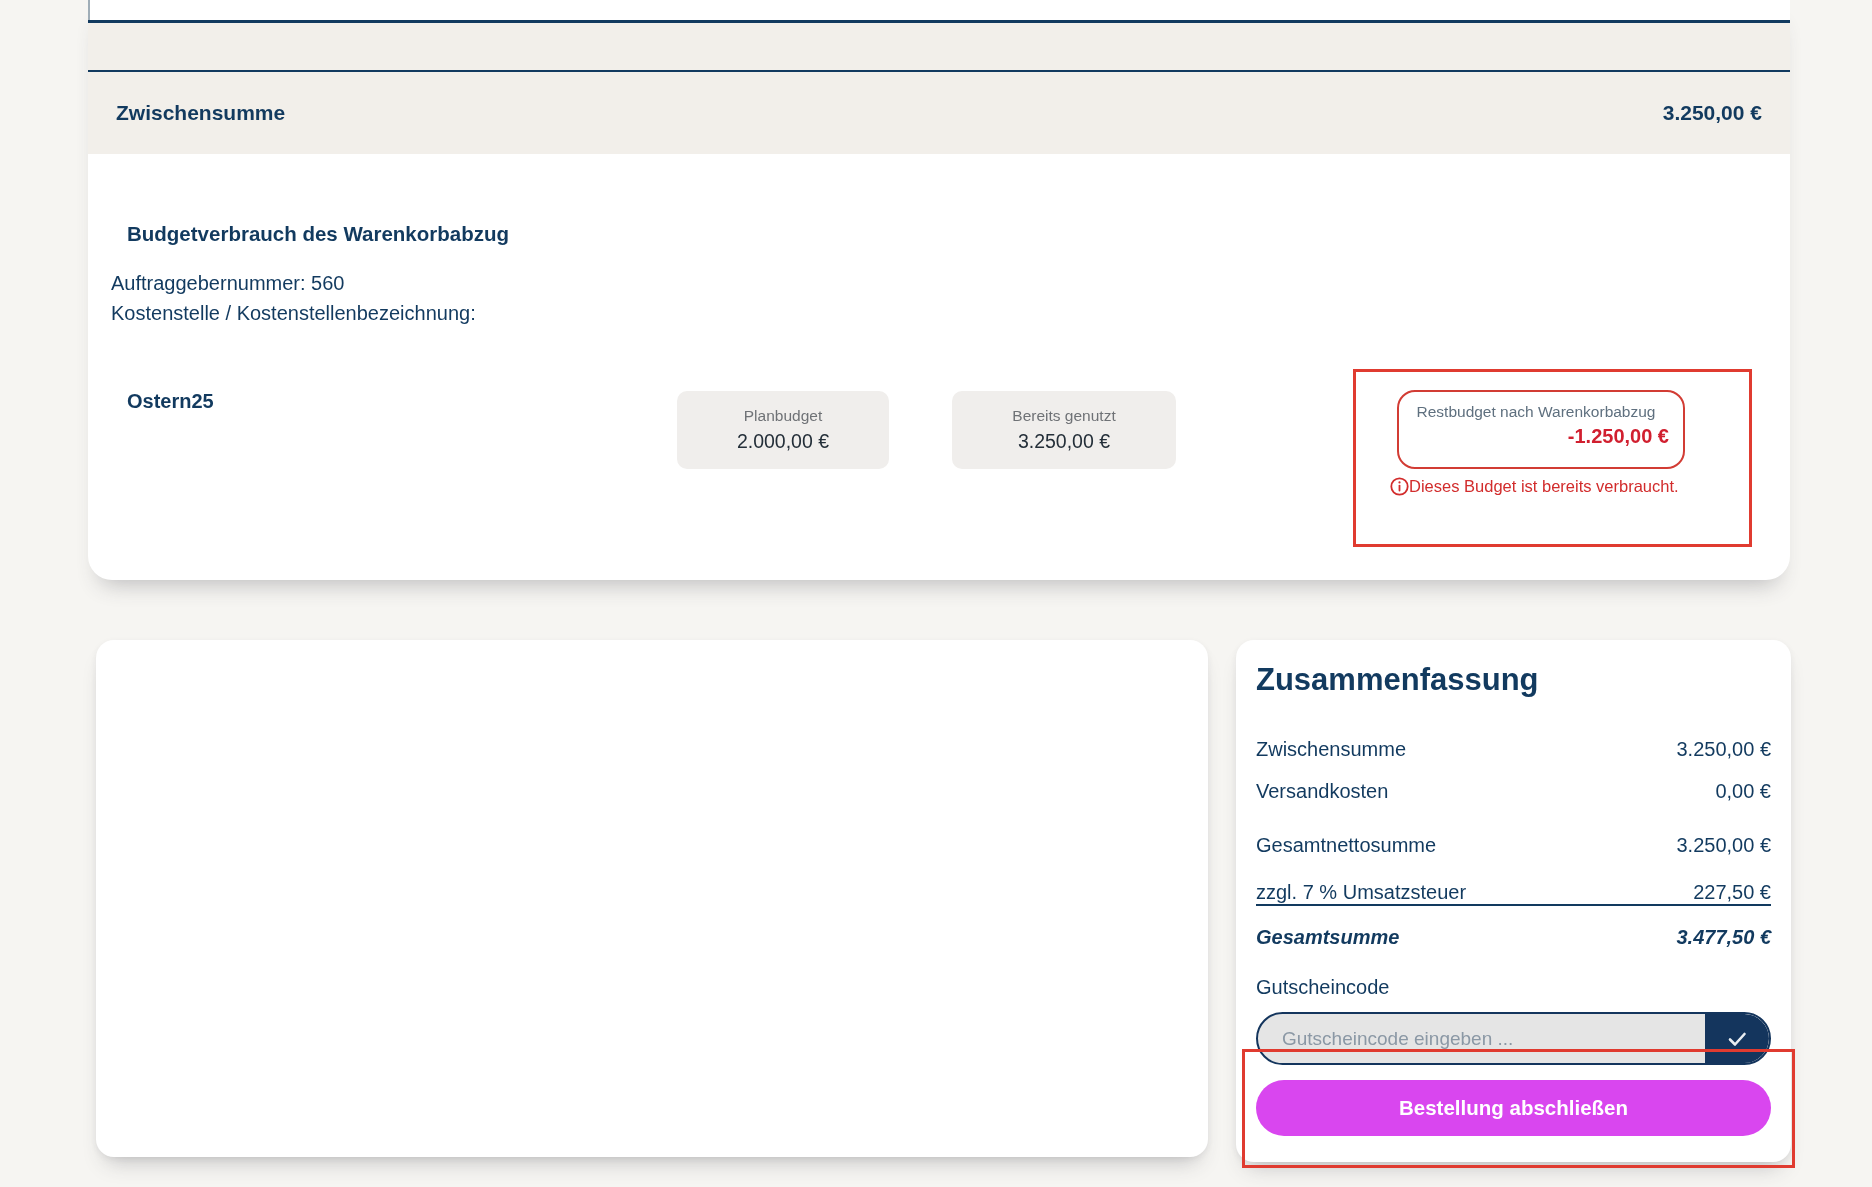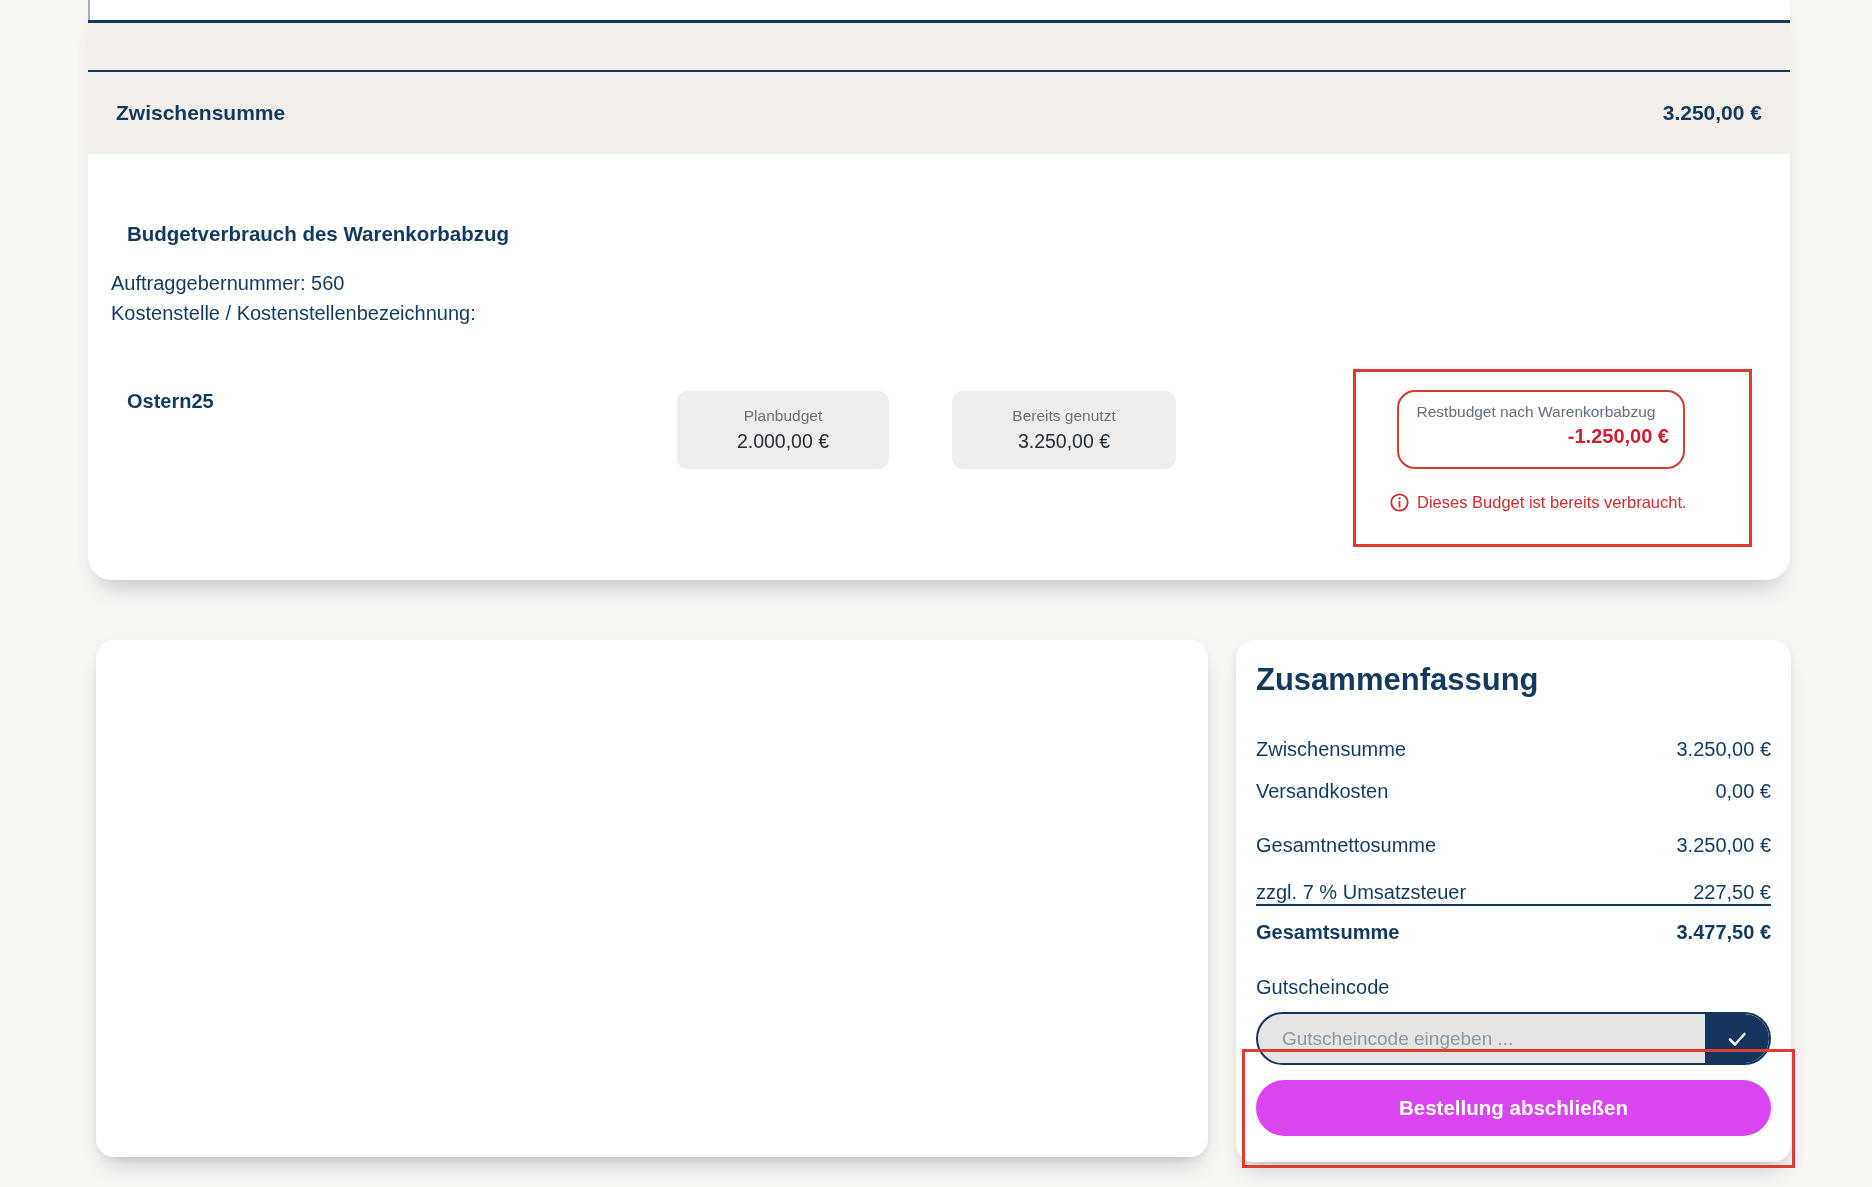--- a/index.html
+++ b/index.html
@@ -26,34 +26,34 @@
   .stat-box.plan{left:589px;width:212px;}
   .stat-box.used{left:864px;width:224px;}
   .stat-label{font-size:15.5px;color:#6f7276;}
   .stat-value{font-size:19.5px;color:#242f39;}
   .rest-box{
     position:absolute;left:1309px;top:390px;width:288px;height:79px;box-sizing:border-box;
     border:2px solid #d23c34;border-radius:18px;background:#fff;padding:11px 14px 0 4px;
   }
   .rest-label{font-size:15.5px;color:#5f707f;text-align:center;white-space:nowrap;}
   .rest-value{font-size:20px;font-weight:bold;color:#d11f2f;text-align:right;margin-top:4px;}
-  .budget-warning{position:absolute;left:1302px;top:493px;display:flex;align-items:center;gap:8px;color:#d22c2c;font-size:16.5px;text-align:center;}
+  .budget-warning{position:absolute;left:1302px;top:477px;display:flex;align-items:center;color:#d22c2c;font-size:16.5px;text-align:center;}
   .info-icon{flex:0 0 auto;display:block;}
   
   .ann{position:absolute;box-sizing:border-box;border:3px solid #e03b30;background:transparent;z-index:50;pointer-events:none;}
   .ann-budget{left:1353px;top:369px;width:399px;height:178px;}
   .ann-order{left:1242px;top:1049px;width:553px;height:119px;}
   
   .left-card{left:96px;top:640px;width:1112px;height:517px;border-radius:18px;}
   .summary-card{left:1236px;top:640px;width:555px;height:522px;border-radius:18px;}
   .sum-title{position:absolute;left:20px;top:22px;font-size:31px;font-weight:bold;}
   .sum-row{position:absolute;left:20px;right:20px;height:28px;display:flex;align-items:center;justify-content:space-between;font-size:20px;}
   .sum-row.r1{top:95px;} .sum-row.r2{top:137px;} .sum-row.r3{top:191px;} .sum-row.r4{top:238px;}
   .sum-divider{position:absolute;left:20px;right:20px;top:264px;height:2px;background:#123a5f;}
-  .sum-total{position:absolute;left:20px;right:20px;top:281px;height:28px;display:flex;align-items:flex-start;justify-content:space-between;font-size:20px;font-weight:bold;}
+  .sum-total{position:absolute;left:20px;right:20px;top:281px;height:28px;display:flex;align-items:flex-end;justify-content:space-between;font-size:20px;font-weight:bold;font-style:italic;}
   .voucher-label{position:absolute;left:20px;top:336px;font-size:20px;}
   .voucher-wrap{
     position:absolute;left:20px;right:20px;top:372px;height:53px;box-sizing:border-box;
     border:2px solid #14355d;border-radius:27px;background:#e5e5e5;display:flex;overflow:hidden;
   }
   .voucher-input{
     flex:1;border:none;outline:none;padding:0 0 0 24px;font-size:19px;color:#123a5f;background:transparent;
     font-family:"Liberation Sans",sans-serif;
   }
   .voucher-input::placeholder{color:#8b98a5;opacity:1;}

